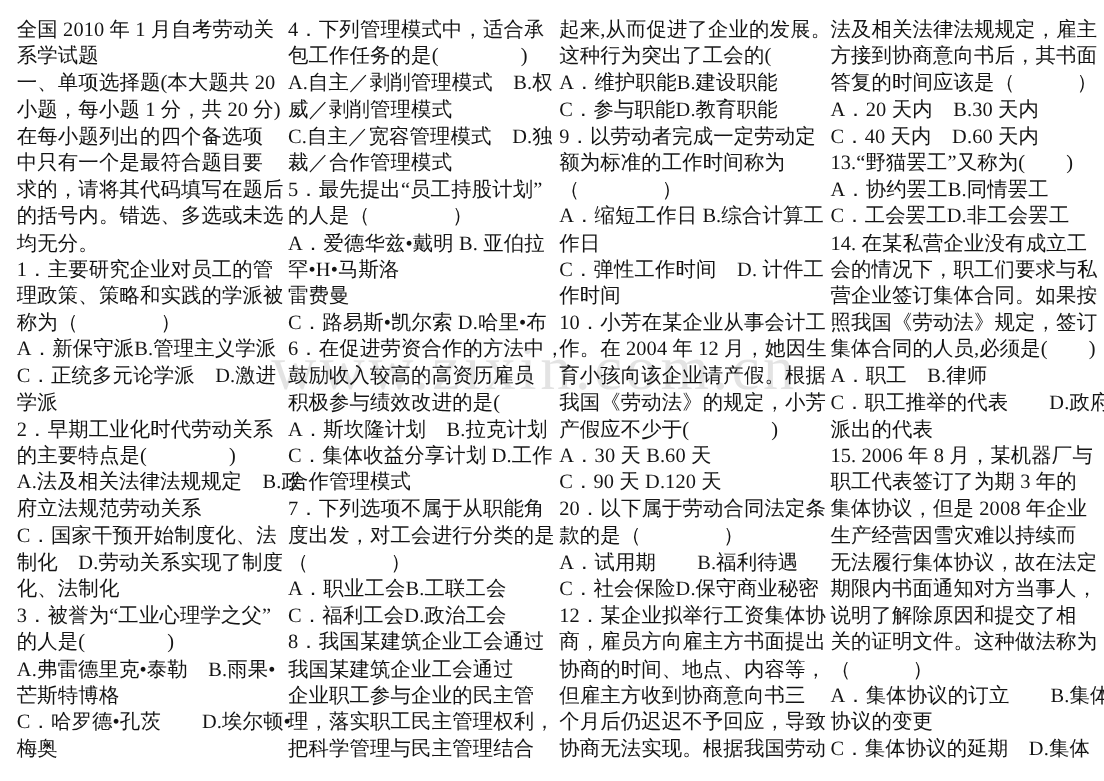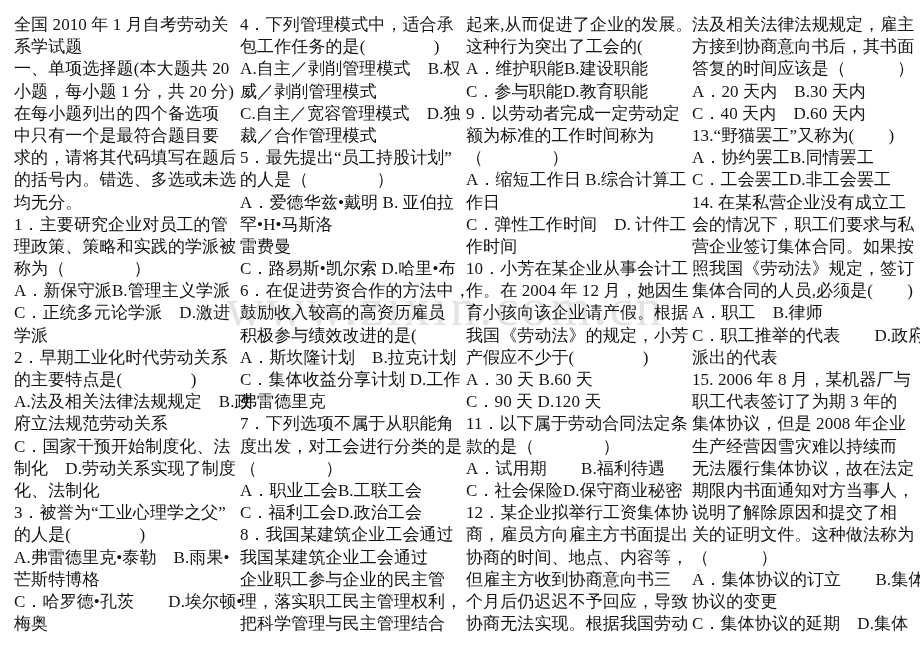--- a/index.html
+++ b/index.html
@@ -112,21 +112,21 @@
           <div class="line">的人是（　　　　）</div>
           <div class="line">A．爱德华兹•戴明 B. 亚伯拉</div>
           <div class="line">罕•H•马斯洛</div>
           <div class="line">雷费曼</div>
           <div class="line">C．路易斯•凯尔索 D.哈里•布</div>
           <div class="line">6．在促进劳资合作的方法中，</div>
           <div class="line">鼓励收入较高的高资历雇员</div>
           <div class="line">积极参与绩效改进的是(</div>
           <div class="line">A．斯坎隆计划　B.拉克计划</div>
           <div class="line">C．集体收益分享计划 D.工作</div>
-          <div class="line">弗雷德里克</div>
+          <div class="line">合作管理模式</div>
           <div class="line">7．下列选项不属于从职能角</div>
           <div class="line">度出发，对工会进行分类的是</div>
           <div class="line">（　　　　）</div>
           <div class="line">A．职业工会B.工联工会</div>
           <div class="line">C．福利工会D.政治工会</div>
           <div class="line">8．我国某建筑企业工会通过</div>
           <div class="line">我国某建筑企业工会通过</div>
           <div class="line">企业职工参与企业的民主管</div>
           <div class="line">理，落实职工民主管理权利，</div>
           <div class="line">把科学管理与民主管理结合</div>
@@ -146,21 +146,21 @@
           <div class="line">作日</div>
           <div class="line">C．弹性工作时间　D. 计件工</div>
           <div class="line">作时间</div>
           <div class="line">10．小芳在某企业从事会计工</div>
           <div class="line">作。在 2004 年 12 月，她因生</div>
           <div class="line">育小孩向该企业请产假。根据</div>
           <div class="line">我国《劳动法》的规定，小芳</div>
           <div class="line">产假应不少于(　　　　)</div>
           <div class="line">A．30 天 B.60 天</div>
           <div class="line">C．90 天 D.120 天</div>
-          <div class="line">11．以下属于劳动合同法定条</div>
+          <div class="line">20．以下属于劳动合同法定条</div>
           <div class="line">款的是（　　　　）</div>
           <div class="line">A．试用期　　B.福利待遇</div>
           <div class="line">C．社会保险D.保守商业秘密</div>
           <div class="line">12．某企业拟举行工资集体协</div>
           <div class="line">商，雇员方向雇主方书面提出</div>
           <div class="line">协商的时间、地点、内容等，</div>
           <div class="line">但雇主方收到协商意向书三</div>
           <div class="line">个月后仍迟迟不予回应，导致</div>
           <div class="line">协商无法实现。根据我国劳动</div>
         </div>

